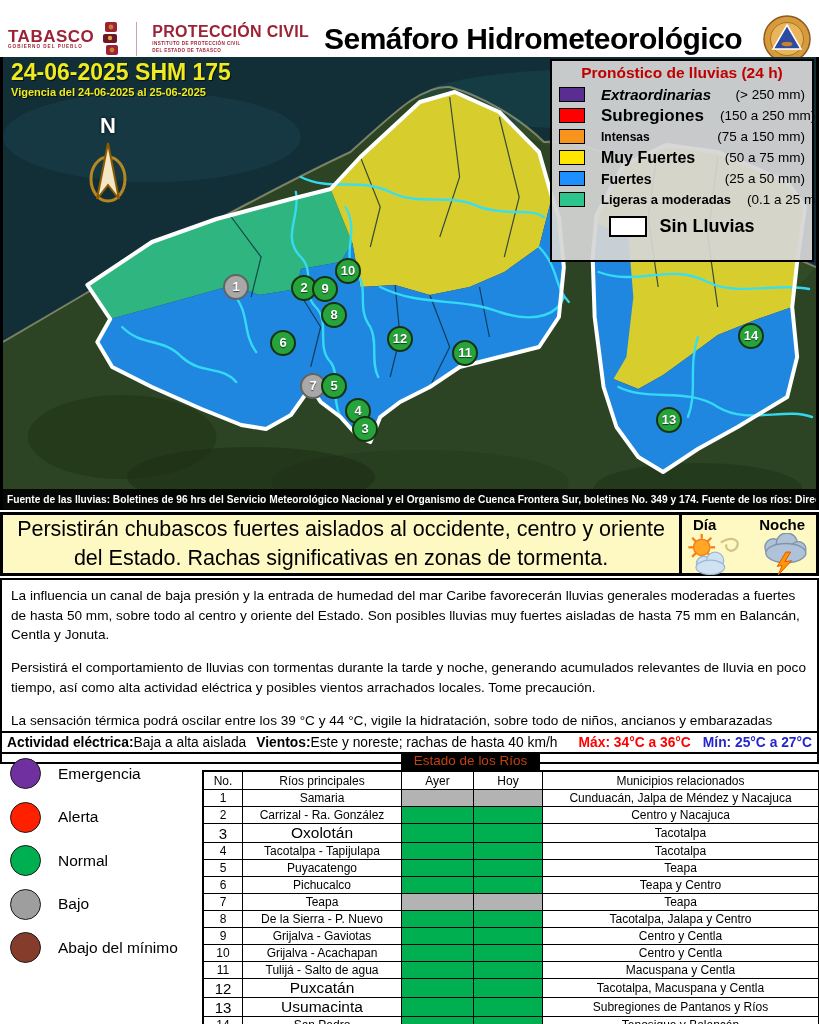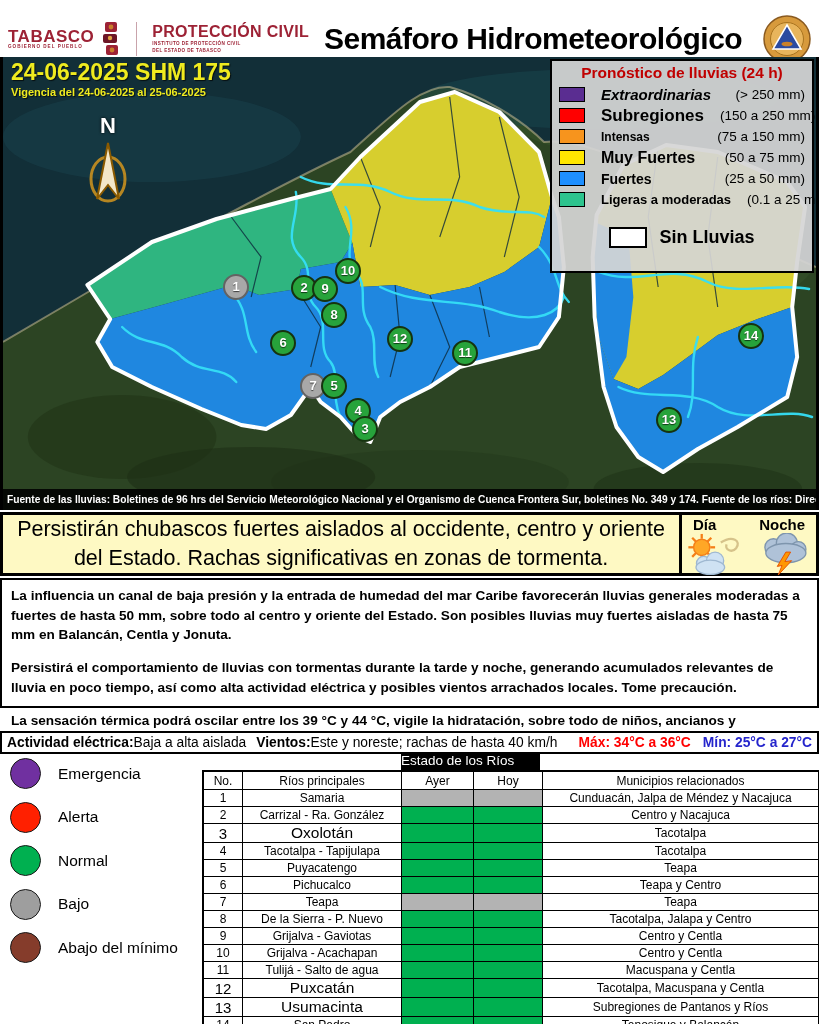--- a/index.html
+++ b/index.html
@@ -25,57 +25,57 @@
   #bulletin .vig{font-size:11px;font-weight:bold;color:#efeb1f;text-shadow:1px 1px 1px rgba(0,0,0,.7);}
   #compass{position:absolute;left:78px;top:58px;z-index:5;text-align:center;width:54px;}
   #compass .n{color:#fff;font-weight:bold;font-size:22px;text-shadow:0 0 3px #000;line-height:1;}
   #rain-legend{position:absolute;right:2px;top:2px;width:264px;z-index:6;background:rgba(213,213,213,.93);
        border:2px solid #000;box-sizing:border-box;padding:3px 7px 21px;}
   #rain-legend .lt{color:#c00000;font-weight:bold;font-size:15.5px;text-align:center;margin-bottom:2px;}
   .lrow{display:flex;align-items:center;height:21px;gap:16px;}
   .lsw{width:26px;height:15px;border:1.5px solid #000;box-sizing:border-box;flex:0 0 26px;}
   .llab{font-weight:bold;flex:1;white-space:nowrap;}
   .lrng{font-size:13.5px;white-space:nowrap;}
-  .norain{display:flex;align-items:center;justify-content:center;gap:12px;height:26px;margin-top:14px;}
+  .norain{display:flex;align-items:center;justify-content:center;gap:12px;height:26px;margin-top:3px;}
   .norain .lsw{width:38px;height:21px;flex:0 0 38px;border-width:2px;background:#fff;}
   .norain .nl{font-size:18px;font-weight:bold;}
   .marker{position:absolute;width:26px;height:26px;border-radius:50%;box-sizing:border-box;
        transform:translate(-50%,-50%);color:#fff;font-weight:bold;font-size:13px;line-height:21px;
        text-align:center;text-shadow:0 1px 1px rgba(0,0,0,.65);z-index:4;}
   .marker.normal{border:2.6px solid #16330f;}
   .marker.bajo{border:2.6px solid #636363;}
   #srcbar{position:absolute;left:0;right:0;bottom:0;height:21px;background:rgba(0,0,0,.88);color:#fff;
        font-weight:bold;font-size:10.2px;line-height:21px;padding:0 4px;white-space:nowrap;z-index:5;}
   
   #headline{position:absolute;left:0;right:0;top:512px;height:64px;border:3px solid #000;
        box-sizing:border-box;display:flex;background:#fef9c3;}
   #headline .htxt{flex:1;display:flex;align-items:center;justify-content:center;text-align:center;
        font-size:21.5px;line-height:1.35;padding:0 6px;}
   #dn{width:137px;border-left:3px solid #000;box-sizing:border-box;display:flex;flex-direction:column;padding:1px 3px;}
   #dn .dnl{display:flex;justify-content:space-between;padding:0 8px;font-weight:bold;font-size:15px;}
   #dn .dni{flex:1;display:flex;justify-content:space-between;align-items:center;padding:0 1px;}
   
-  #desc{position:absolute;left:0;right:0;top:578px;height:130px;border:2px solid #000;box-sizing:border-box;
-       padding:6px 9px 0;font-size:13.6px;line-height:1.45;background:#fff;font-weight:bold;}
+  #desc{position:absolute;left:0;right:0;top:578px;height:186px;border:2px solid #000;box-sizing:border-box;
+       padding:6px 9px 0;font-size:13.6px;line-height:1.45;background:#fff;}
   #desc p{margin:0 0 13px;}
   
   #cond{position:absolute;left:0;right:0;top:731px;height:23px;border:2px solid #000;box-sizing:border-box;
        display:flex;align-items:center;font-size:13.8px;padding:0 5px;white-space:nowrap;background:#fff;}
   #cond .bl{font-weight:bold;}
   #cond .sp{margin-left:10px;}
   #cond .mx{color:#f00;font-weight:bold;margin-left:auto;}
   #cond .mn{color:#2525cc;font-weight:bold;margin-left:12px;}
   
   #status-legend{position:absolute;left:10px;top:758px;display:flex;flex-direction:column;gap:12.5px;}
   .sitem{display:flex;align-items:center;gap:17px;height:31px;}
   .scirc{width:31px;height:31px;border-radius:50%;border:1.5px solid #1a1a1a;box-sizing:border-box;flex:0 0 31px;}
   .slab{font-size:15.5px;line-height:1.12;width:125px;}
   
   #rivers{position:absolute;left:202px;top:752px;width:614px;}
-  #rt-title{margin-left:199px;width:139px;height:18px;background:#000;color:#ffffff;
+  #rt-title{margin-left:199px;width:139px;height:18px;background:#000;color:#c2410c;text-align:center;
        font-size:13.5px;line-height:18px;box-sizing:border-box;}
   table.rt{border-collapse:collapse;width:614px;table-layout:fixed;border:2px solid #000;}
   table.rt th,table.rt td{border:1px solid #000;padding:0;text-align:center;overflow:hidden;
        white-space:nowrap;font-weight:normal;}
   table.rt th{height:17px;font-size:12px;}
   table.rt td{height:16px;font-size:12px;}
   td.cno{font-size:12.5px;}
   tr.big td.cno{font-size:15px;}
   tr.big td.criver{font-size:15.5px;}
   td.cmun{font-size:12px;}

